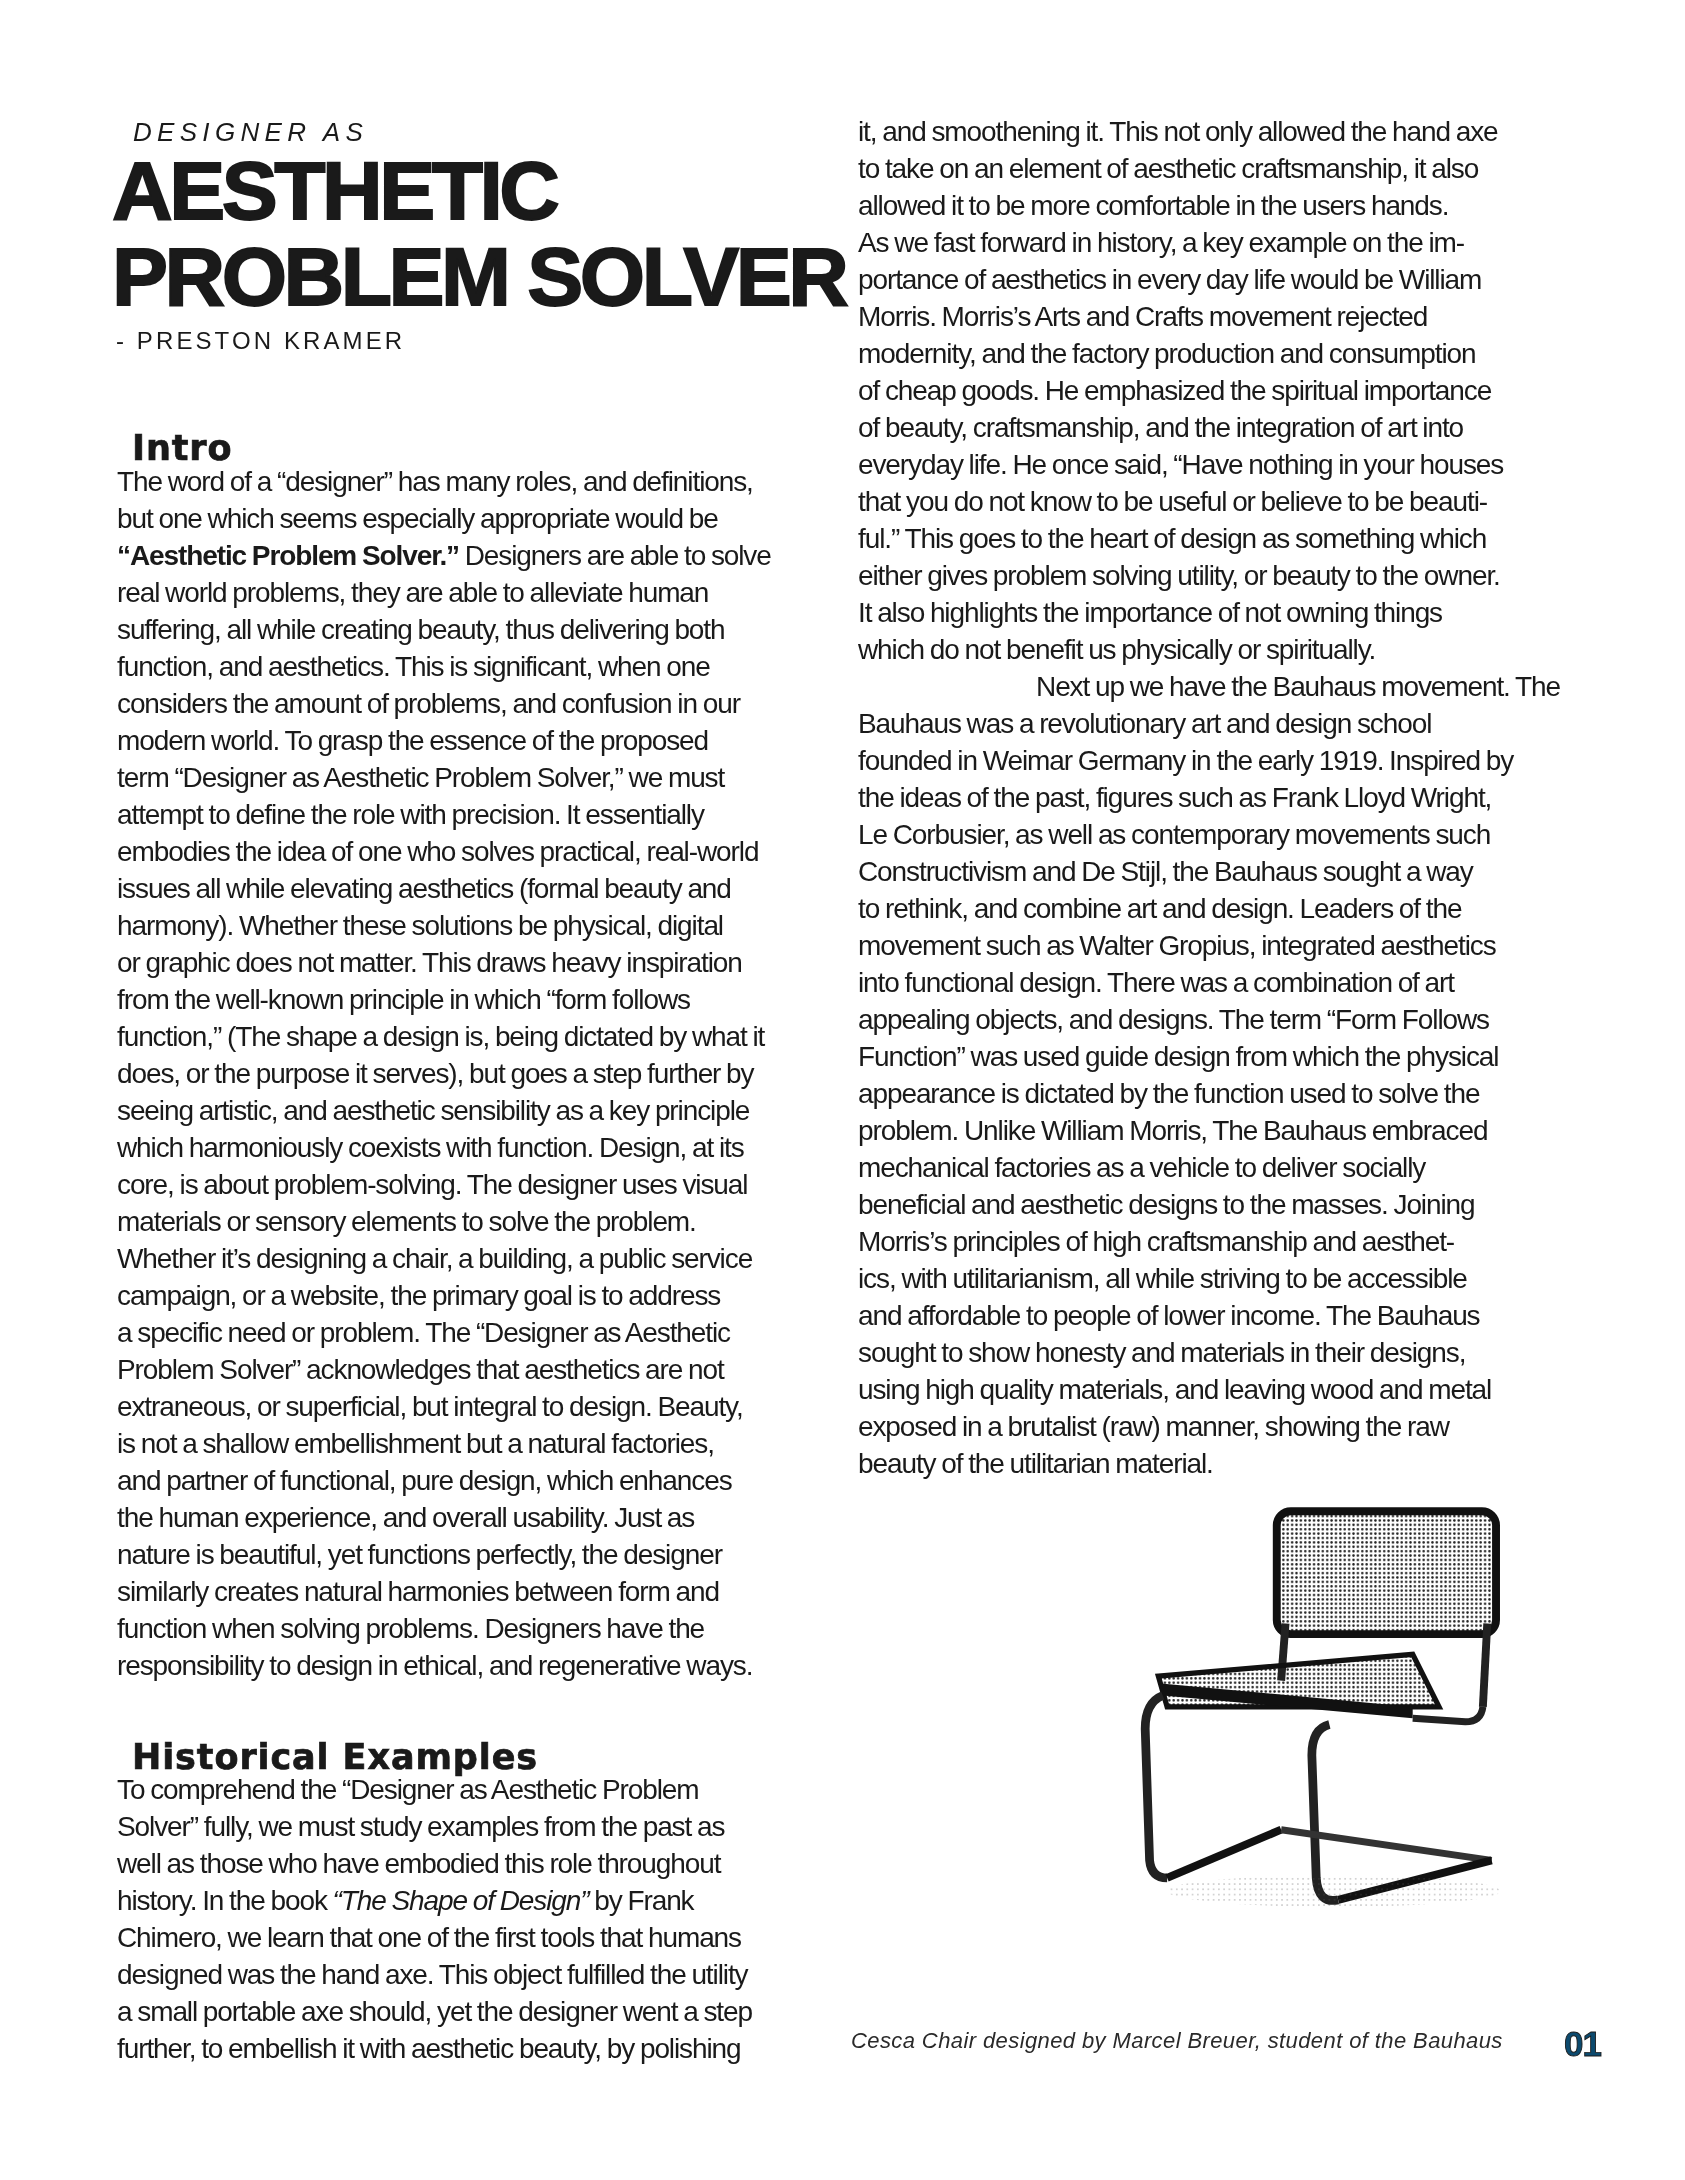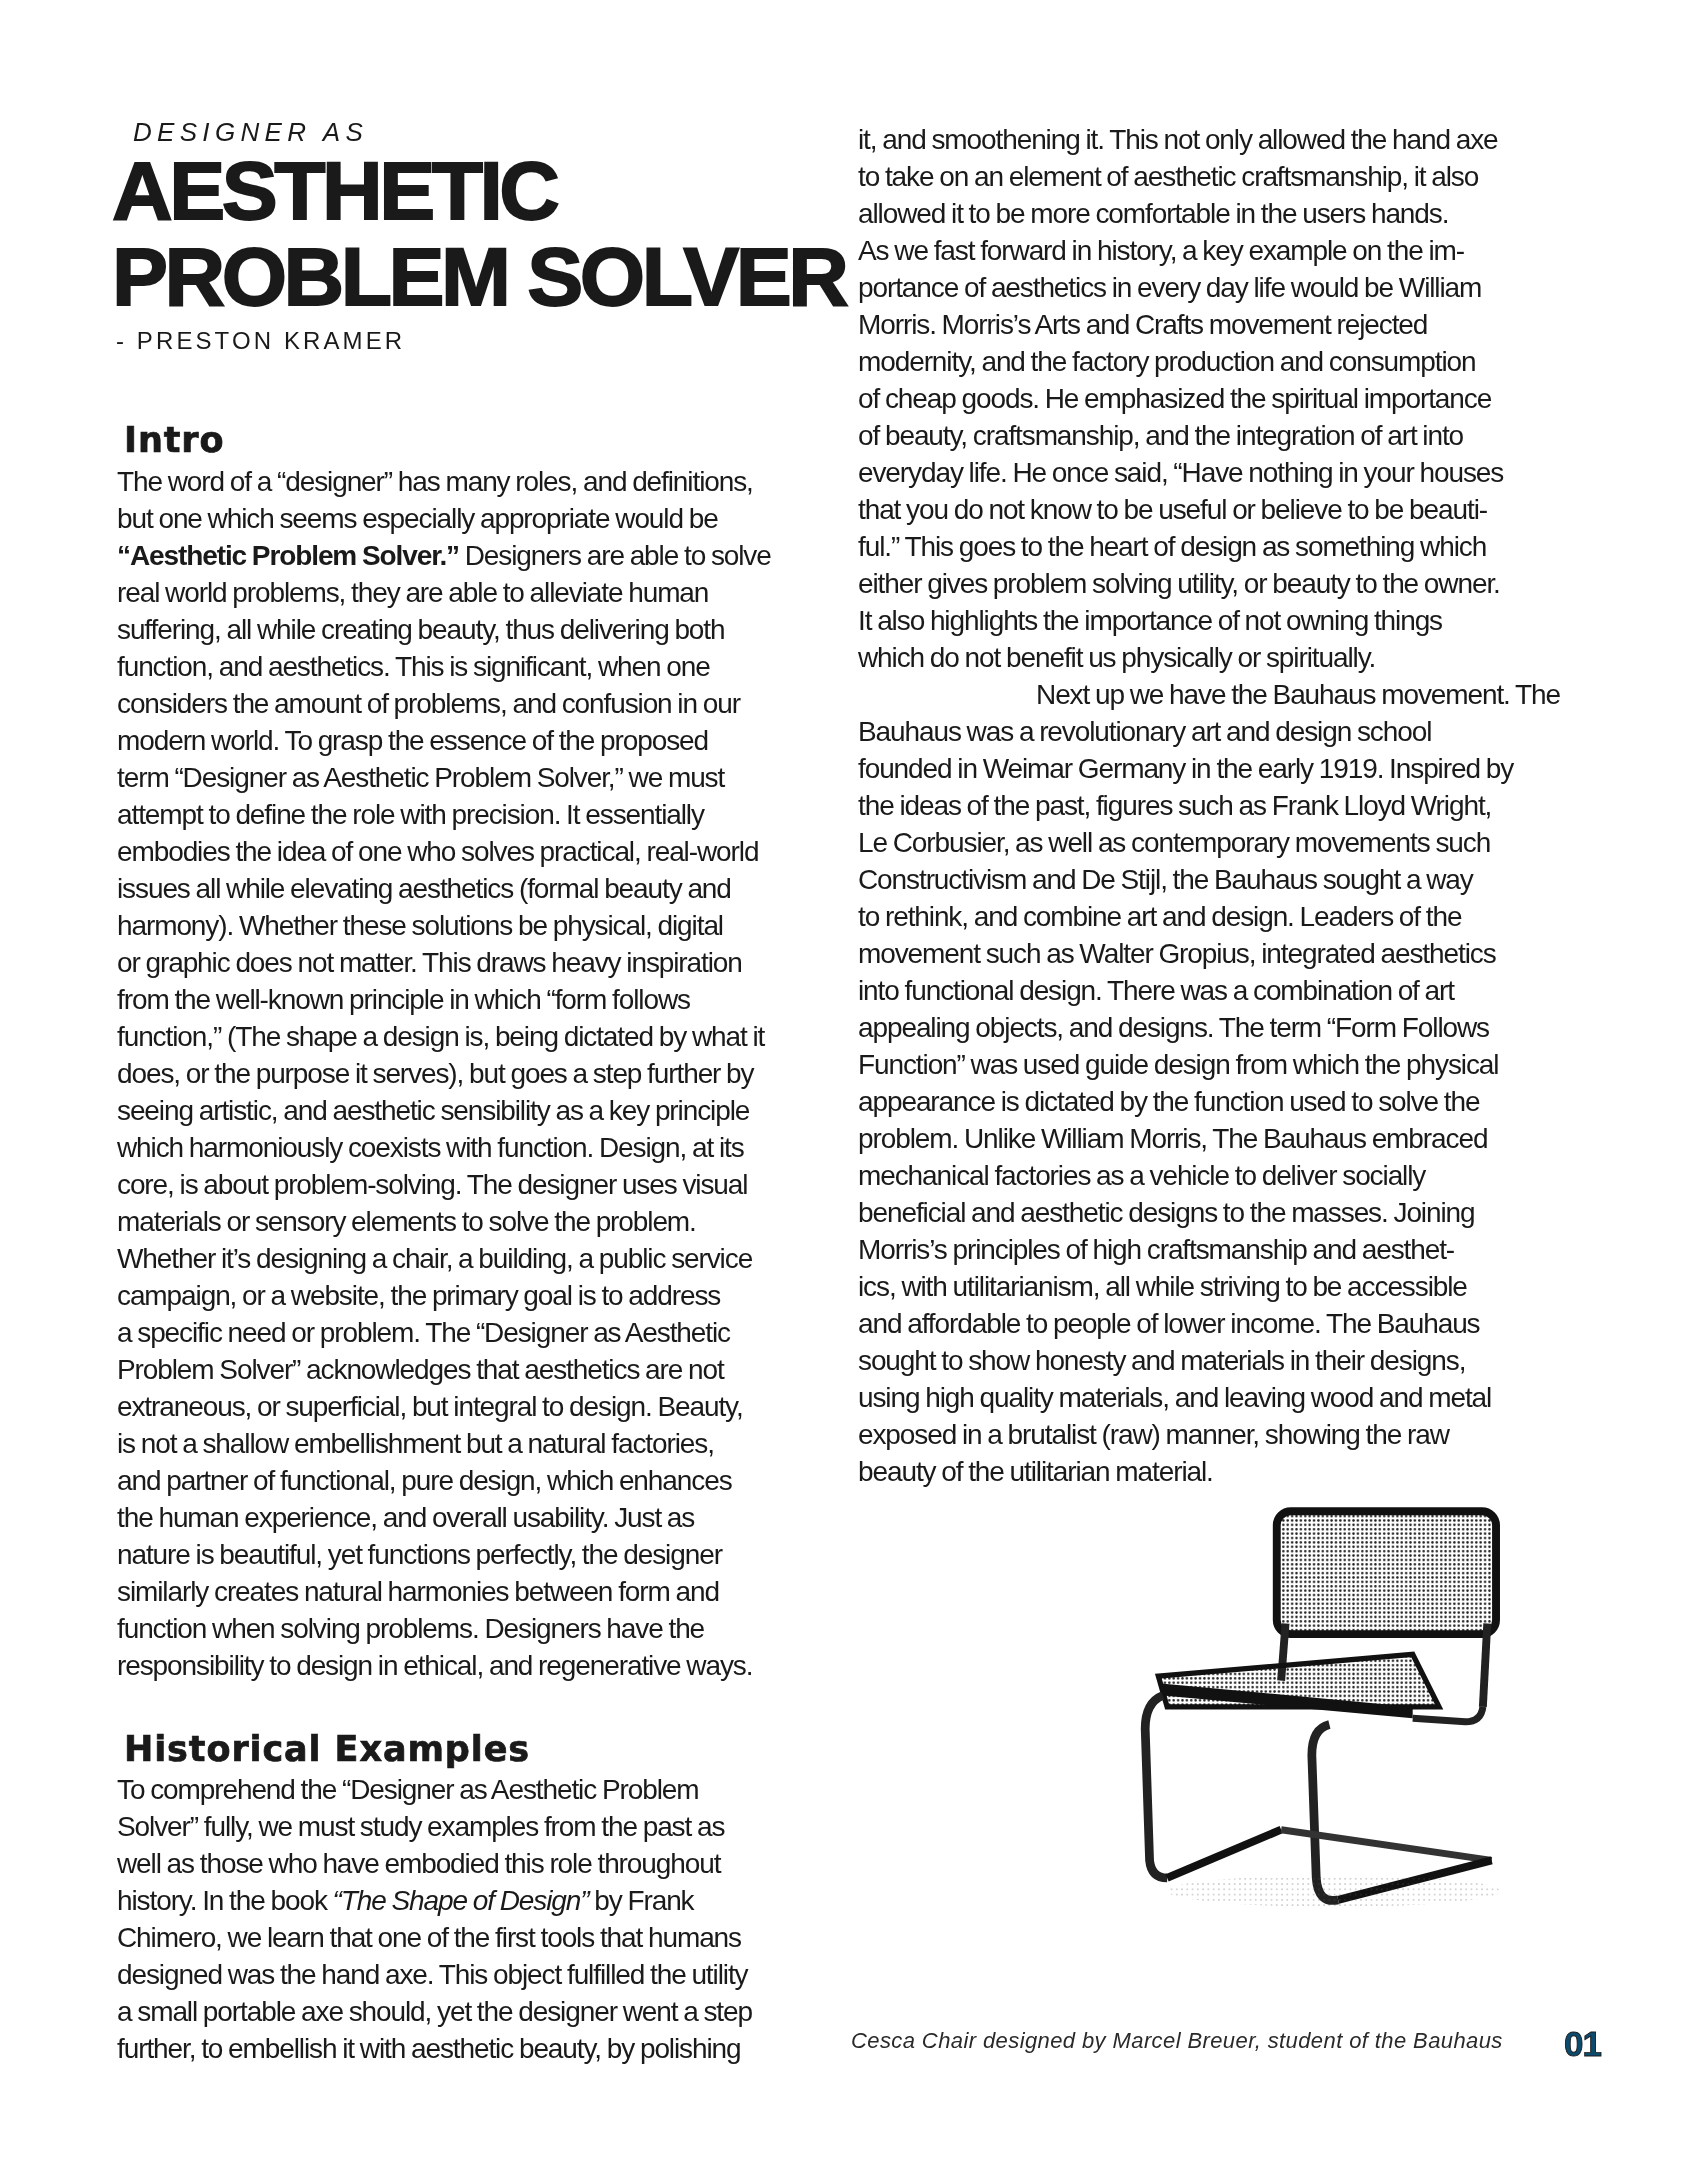--- a/index.html
+++ b/index.html
@@ -18,40 +18,40 @@
     transform: scaleY(0.98); transform-origin: top left;
   }
   .title .tl { display: block; white-space: nowrap; -webkit-text-stroke: 1.8px #1a1a1a; }
   .byline {
     position: absolute; left: 116px; top: 328px;
     font-family: "Liberation Sans", sans-serif; font-size: 24px;
     letter-spacing: 3.1px; color: #1a1a1a; line-height: 26px;
   }
 
   .section-heading {
-    position: absolute; left: 116px; margin: 8px;
+    position: absolute; left: 116px; margin: 16px;
     font-family: "DejaVu Sans", sans-serif; font-weight: 700;
     font-size: 35px; line-height: 39px; letter-spacing: 0.9px; color: #1a1a1a;
     -webkit-text-stroke: 0.7px #1a1a1a;
   }
   .h-intro { top: 413px; }
   .h-hist { top: 1722px; }
 
   .col {
     position: absolute;
     font-family: "Liberation Sans", sans-serif; font-size: 28px;
     line-height: 37px; letter-spacing: -1.1px; word-spacing: -0.9px; color: #1a1a1a;
   }
   .col .ln { display: block; white-space: nowrap; }
   .col .b { font-weight: 700; }
   .col .i { font-style: italic; }
   .col .indent { padding-left: 54px; text-align: right; }
   .intro-body { left: 117px; top: 463px; width: 715px; }
   .hist-body { left: 117px; top: 1771px; width: 715px; }
-  .right-body { left: 858px; top: 113px; width: 702px; margin-top: 8px; }
+  .right-body { left: 858px; top: 113px; width: 702px; }
 
   .figure {
     position: absolute; left: 1132px; top: 1492px; width: 386px; height: 421px;
   }
   .figure svg { width: 100%; height: 100%; display: block; }
 
   .caption {
     position: absolute; left: 851px; top: 2028px;
     font-family: "Liberation Sans", sans-serif; font-style: italic;
     font-size: 22px; letter-spacing: 0.4px; color: #2a2a2a; white-space: nowrap;

